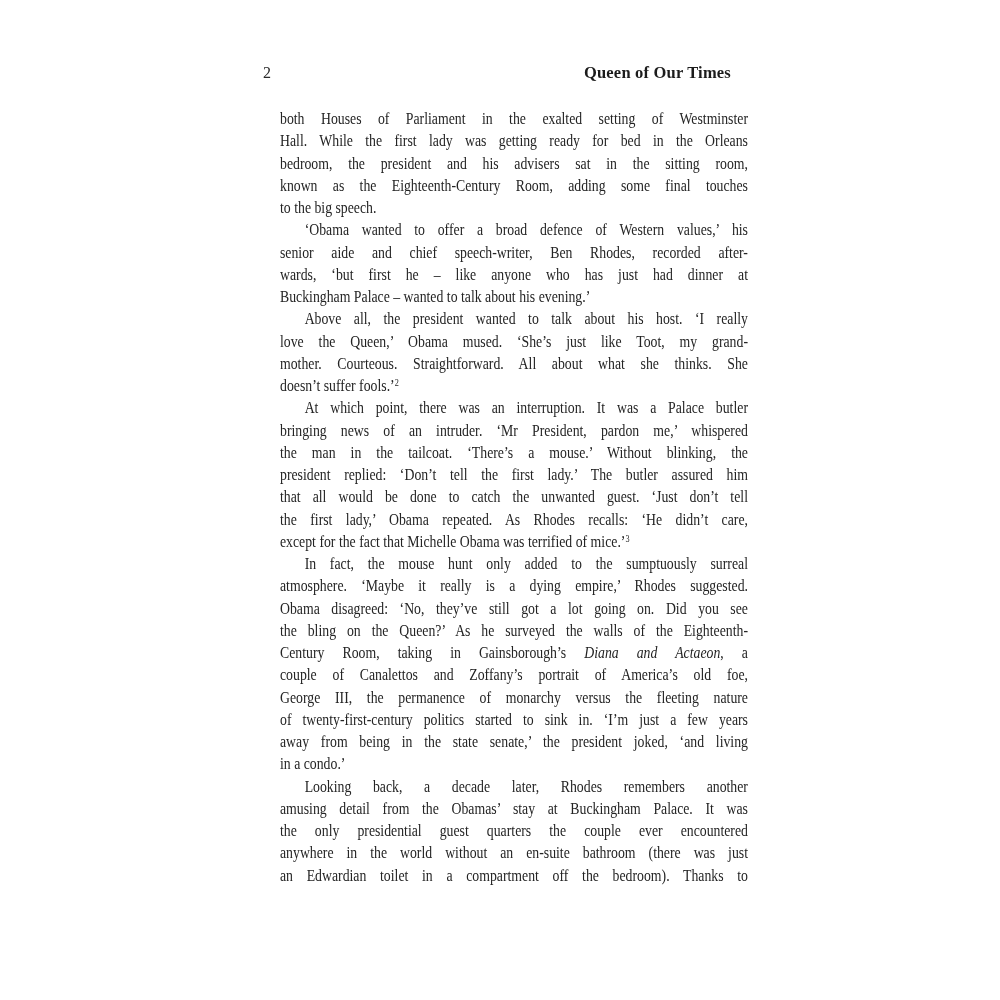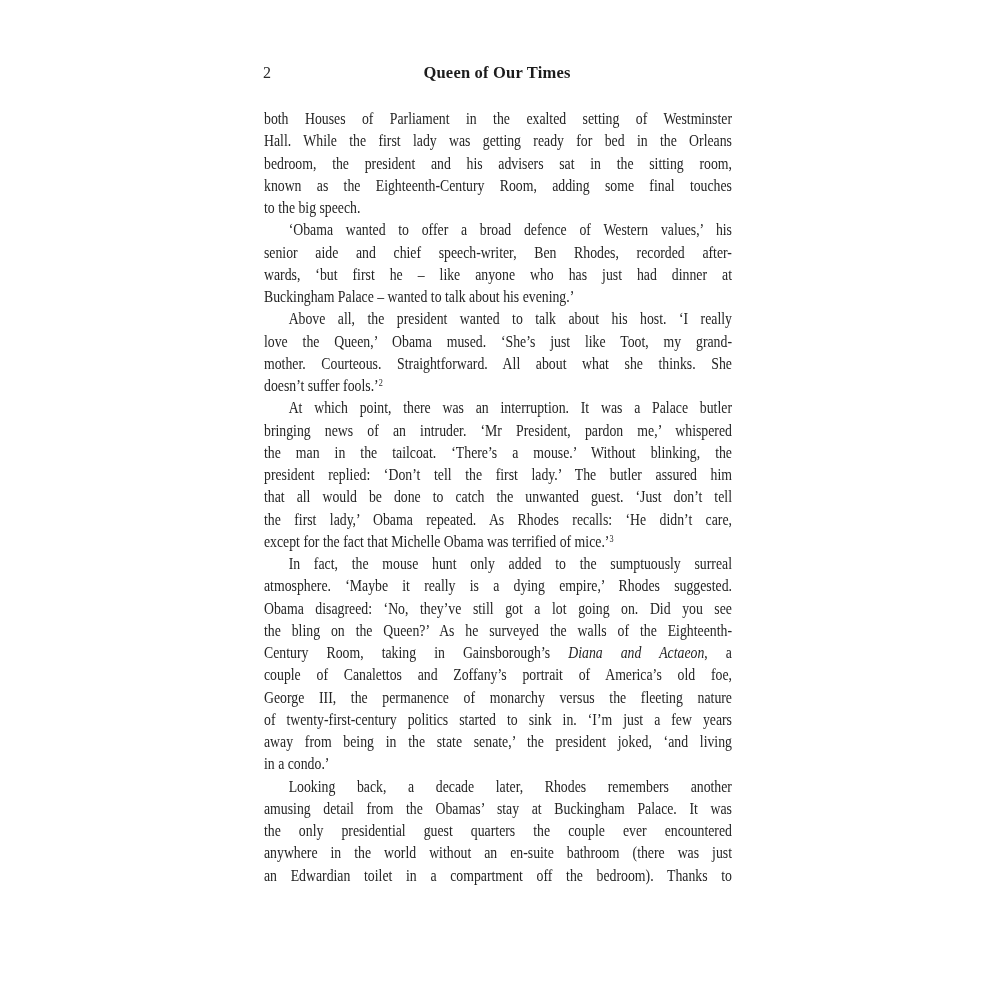--- a/index.html
+++ b/index.html
@@ -29,30 +29,30 @@
     top: 0;
     font-size: 16px;
     line-height: 22px;
     color: #2a2a2a;
   }
   .running-head {
     position: absolute;
     left: 0;
     top: 0;
     width: 100%;
-    text-align: center;
+    text-align: right;
     font-size: 16.5px;
     line-height: 22px;
     font-weight: bold;
     color: #1c1c1c;
     letter-spacing: 0.2px;
   }
   .body-wrap {
     position: absolute;
-    left: 264px;
+    left: 280px;
     top: 108px;
     width: 468px;
   }
   .body-scale {
     width: 570px;
     transform: scaleX(0.821);
     transform-origin: 0 0;
     font-size: 16.8px;
   }
   .para { margin: 0; padding: 0; }

